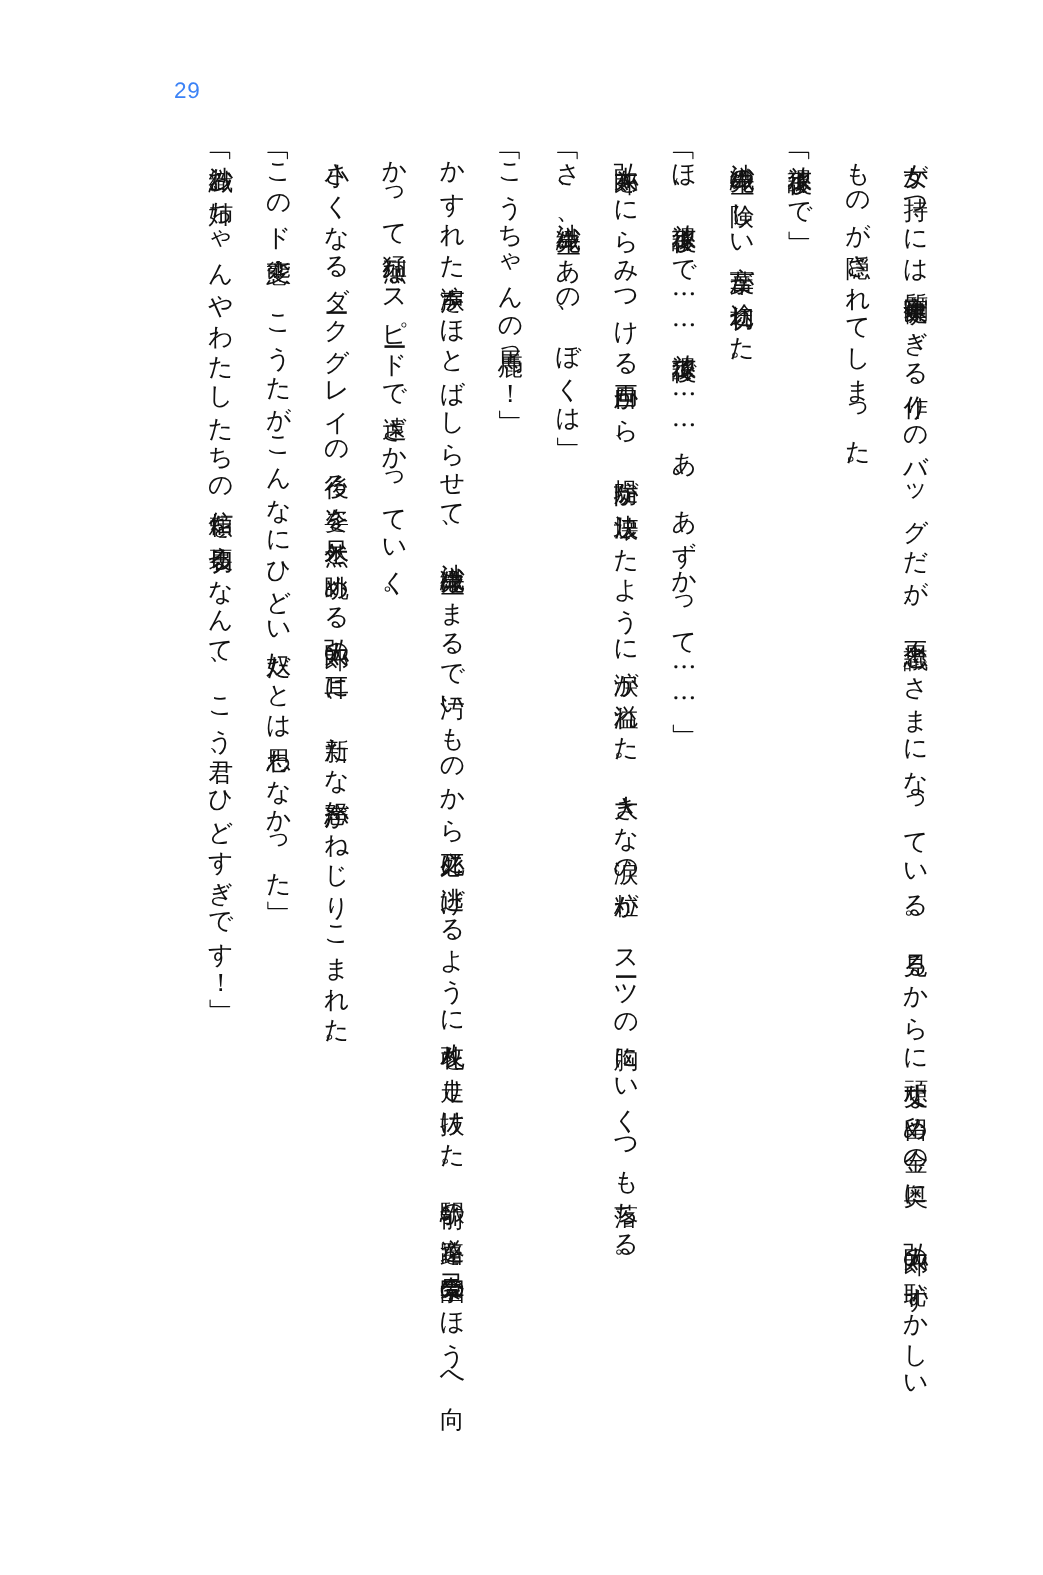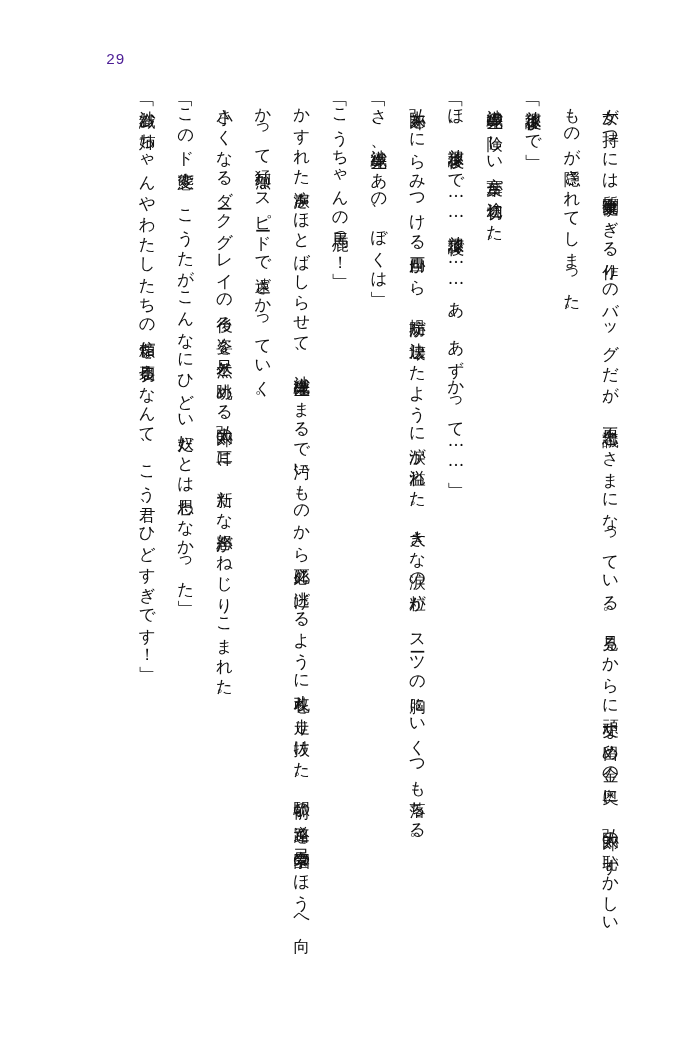--- a/index.html
+++ b/index.html
@@ -12,25 +12,25 @@
     width: 695px;
     height: 1050px;
     background: #ffffff;
     overflow: hidden;
     font-family: "Liberation Serif", "DejaVu Serif", serif;
     color: #1a1a1a;
   }
   .page-number {
     position: absolute;
     top: 52px;
-    left: 106px;
+    left: 116px;
     font-size: 15px;
     letter-spacing: 0.5px;
-    color: #4c1d95;
-    font-family: Liberation Mono, monospace;
+    color: #3b82f6;
+    font-family: Liberation Sans, sans-serif;
   }
   .text-body {
     position: absolute;
     top: 96px;
     right: 66px;
     height: 830px;
     width: 560px;
     writing-mode: vertical-rl;
     -webkit-writing-mode: vertical-rl;
     text-orientation: upright;

